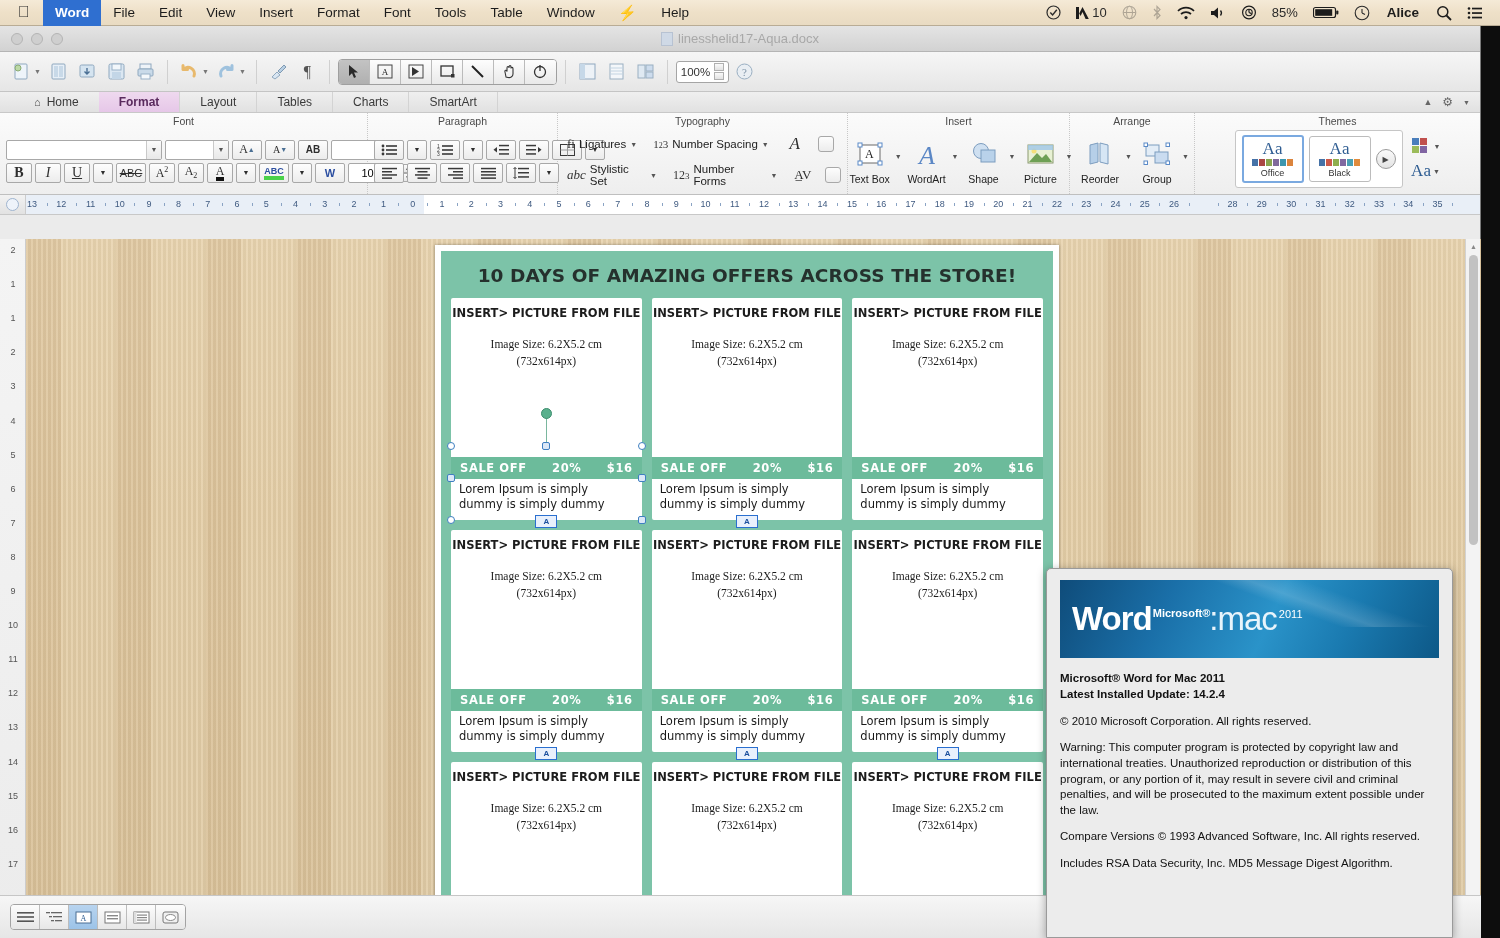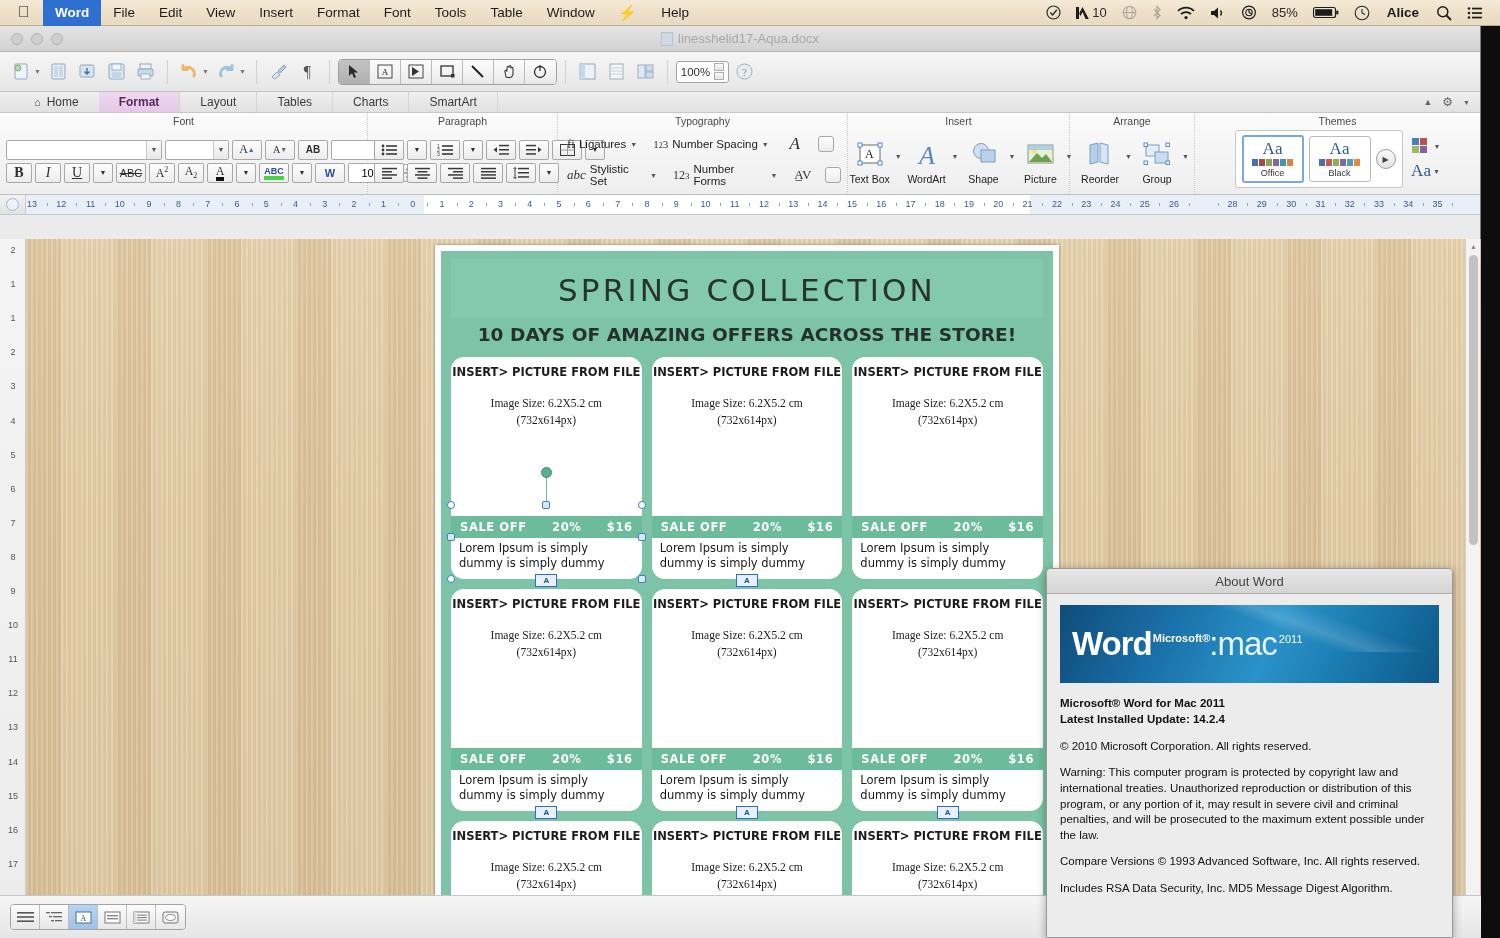--- a/index.html
+++ b/index.html
@@ -187,21 +187,21 @@
   .flyer { position:absolute; inset:0; background:#7cc3a8; padding: 8px 10px 0 10px; }
   .flyer-title {
     background:#82c9ae; text-align:center; font-size:31px; letter-spacing: 3.2px;
     color:#26332f; padding: 13px 0 10px; font-weight:400; font-family:"DejaVu Sans", sans-serif;
   }
   .flyer-sub {
     text-align:center; font-size:18.5px; font-weight:bold; color:#25312d; padding: 6px 0 12px;
     font-family:"DejaVu Sans", sans-serif; letter-spacing:0.1px;
   }
   .cards { display:grid; grid-template-columns: repeat(3, 1fr); gap: 10px 10px; }
-  .card { background:#fff; border-radius:13px; display:flex; flex-direction:column; height:222px; position:relative; }
+  .card { background:#fff; border-radius:2px; display:flex; flex-direction:column; height:222px; position:relative; }
   .card .phead { text-align:center; font-size:11.5px; font-weight:bold; color:#1c1c1c; padding-top:8px;
                  font-family:"DejaVu Sans", sans-serif;}
   .card .psize { text-align:center; font-size:11.5px; color:#1c1c1c; padding-top:16px; line-height:1.45;
                  font-family:"Liberation Serif", serif;}
   .card .spacer { flex:1; }
   .salebar {
     background:#6cbb9b; color:#fff; font-weight:bold; font-size:11.5px; letter-spacing:0.6px;
     display:flex; align-items:center; padding: 4px 9px; font-family:"DejaVu Sans", sans-serif;
   }
   .salebar .s1 { }
@@ -1071,21 +1071,20 @@
         <div class="vt" style="top: 585.7px;">16</div>
         <div class="vt" style="top: 619.8px;">17</div>
         <div class="vt" style="top: 653.9px;">18</div>
       </div>
 
     <div class="docarea">
       <div class="wood"></div>
       <div class="page">
         <div class="page-inner">
           <div class="flyer">
-            <div class="flyer-title">SPRING COLLECTION</div>
             <div class="flyer-sub">10 DAYS OF AMAZING OFFERS ACROSS THE STORE!</div>
             <div class="cards" id="cards">
                 <div class="card" style="outline: rgba(90, 150, 210, 0) solid 1px;">
                   <div class="phead">INSERT&gt; PICTURE FROM FILE</div>
                   <div class="psize">
                     <div>Image Size: 6.2X5.2 cm</div>
                     <div>(732x614px)</div>
                   </div>
                   <div class="spacer"></div>
                   <div class="salebar">
@@ -1270,23 +1269,20 @@
           <svg width="17" height="13" viewBox="0 0 17 13">
               <rect x="1" y="1" width="15" height="11" rx="2" fill="#f0f0f0" stroke="#777"></rect>
               <ellipse cx="8.5" cy="6.5" rx="5" ry="3" fill="#fff" stroke="#888"></ellipse>
             </svg>
         </div>
       </div>
     </div>
   </div>
 
   <div class="about">
-    <div class="about-tb">
-      <span>About Word</span>
-    </div>
     <div class="about-body">
       <div class="wordmac">
         <div class="wm-txt">
           <span class="wm-1">Word</span>
           <span class="wm-sup">Microsoft®</span>
           <span class="wm-2">:mac</span>
           <span class="wm-yr">2011</span>
         </div>
       </div>
       <div class="about-h">Microsoft® Word for Mac 2011</div>

